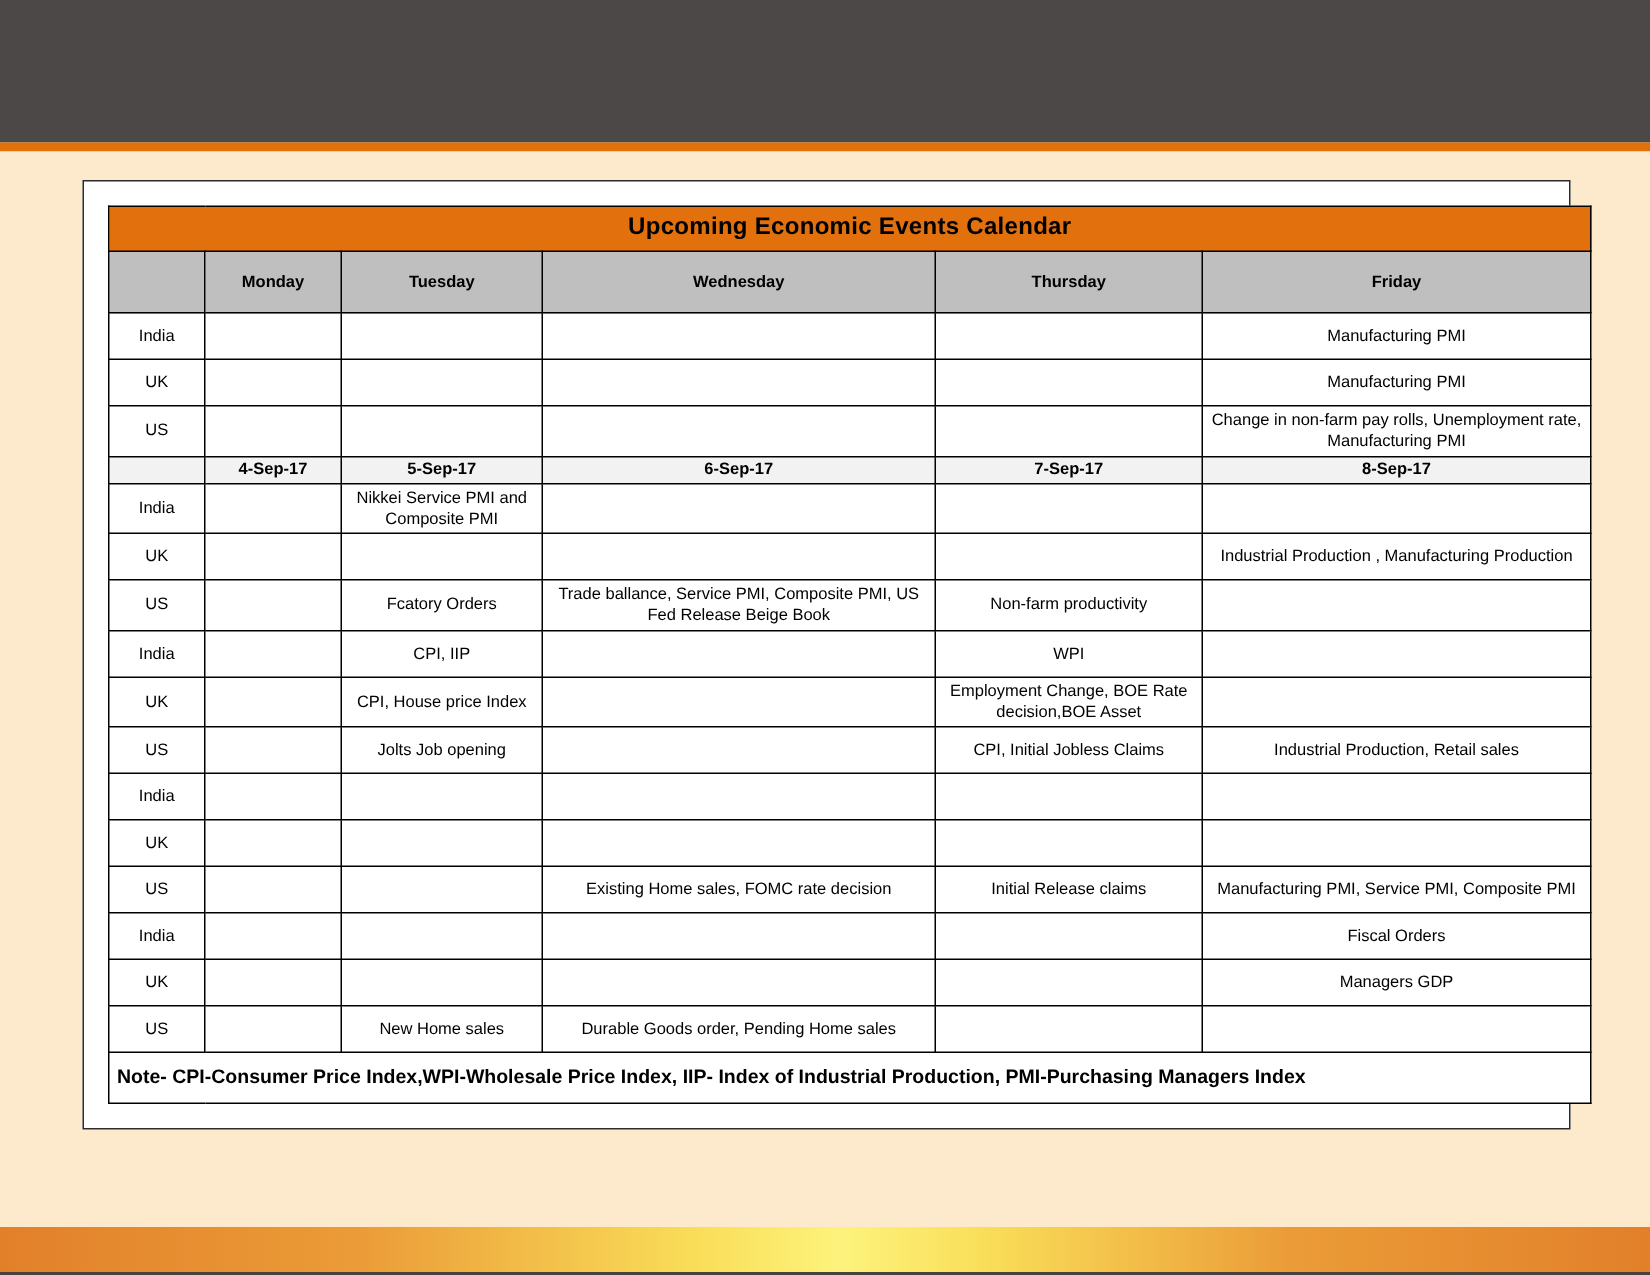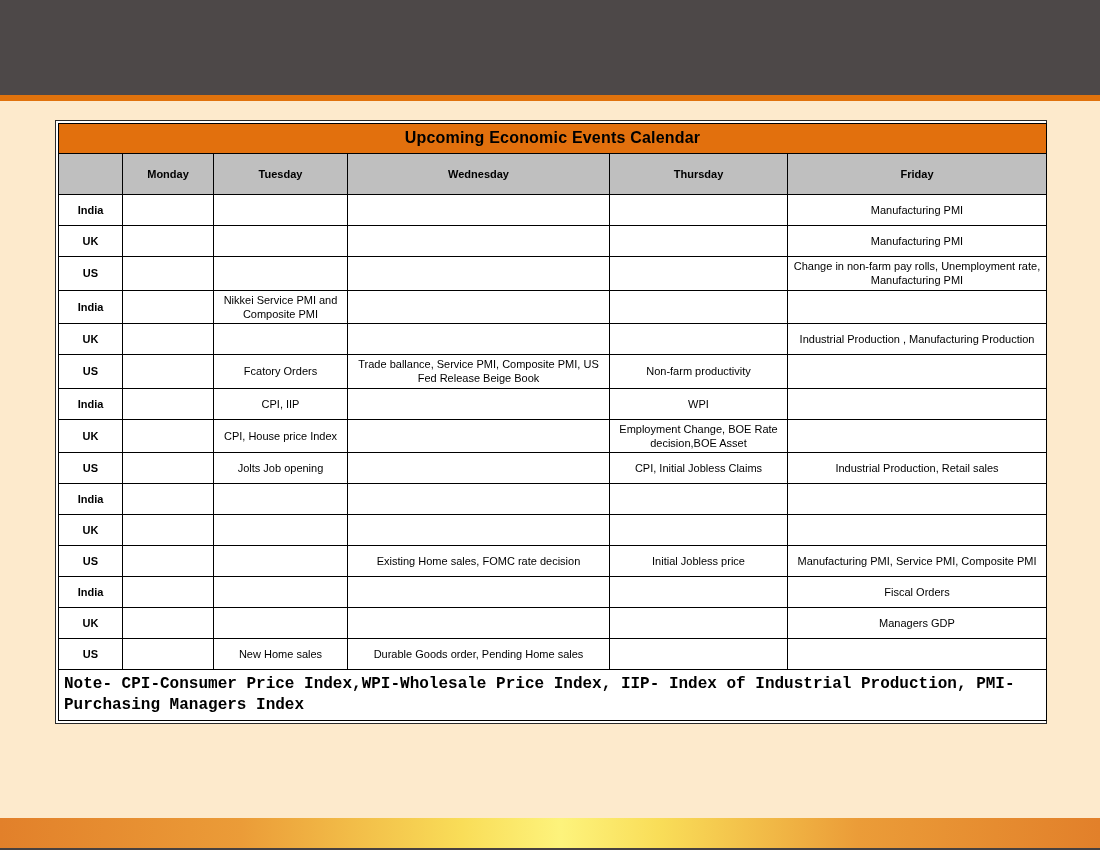--- a/index.html
+++ b/index.html
@@ -12,21 +12,21 @@
   .bottom-stripe {
     height: 30px;
     background: linear-gradient(to right,
       #e2802a 0%, #eb9c38 22%, #f9dd58 42%, #fdf37c 51%,
       #f9dd58 60%, #eb9c38 78%, #e2802a 100%);
   }
   .bottom-band { height: 3px; background: #474140; }
 
   .table-wrap {
     background: #ffffff;
-    padding: 2px;
+    padding: 16px;
     border: 1px solid #2b2b2b;
     width: 992px;
   }
   table {
     border-collapse: collapse;
     width: 988px;
     table-layout: fixed;
     background: #ffffff;
   }
   th, td {
@@ -54,29 +54,28 @@
   .date-row td {
     background: #f2f2f2;
     font-size: 11px;
     font-weight: bold;
     height: 18px;
     padding: 1px 4px;
     line-height: 1.1;
   }
   .country-row td { font-size: 11px; height: 31px; }
   .country-row td.country {
-    font-weight: bold;
+    font-weight: normal;
   }
   .note-row td {
-    font-size: 16px;
+    font-size: 13px;
     font-weight: bold;
     text-align: left;
     height: 34px;
     padding: 4px 5px;
-    font-family: Liberation Mono, monospace;
   }
 </style>
 </head>
 <body>
 
 <div class="page">
   <div class="top-band"></div>
   <div class="top-stripe"></div>
 
   <div class="content">
@@ -121,20 +120,28 @@
               <td>Manufacturing PMI</td>
             </tr>
             <tr class="country-row">
               <td class="country">US</td>
               <td></td>
               <td></td>
               <td></td>
               <td></td>
               <td>Change in non-farm pay rolls, Unemployment rate, Manufacturing PMI</td>
             </tr>
+            <tr class="date-row">
+              <td></td>
+              <td>4-Sep-17</td>
+              <td>5-Sep-17</td>
+              <td>6-Sep-17</td>
+              <td>7-Sep-17</td>
+              <td>8-Sep-17</td>
+            </tr>
             <tr class="country-row">
               <td class="country">India</td>
               <td></td>
               <td>Nikkei Service PMI and Composite PMI</td>
               <td></td>
               <td></td>
               <td></td>
             </tr>
             <tr class="country-row">
               <td class="country">UK</td>
@@ -190,21 +197,21 @@
               <td></td>
               <td></td>
               <td></td>
               <td></td>
             </tr>
             <tr class="country-row">
               <td class="country">US</td>
               <td></td>
               <td></td>
               <td>Existing Home sales, FOMC rate decision</td>
-              <td>Initial Jobless price</td>
+              <td>Initial Release claims</td>
               <td>Manufacturing PMI, Service PMI, Composite PMI</td>
             </tr>
             <tr class="country-row">
               <td class="country">India</td>
               <td></td>
               <td></td>
               <td></td>
               <td></td>
               <td>Fiscal Orders</td>
             </tr>

